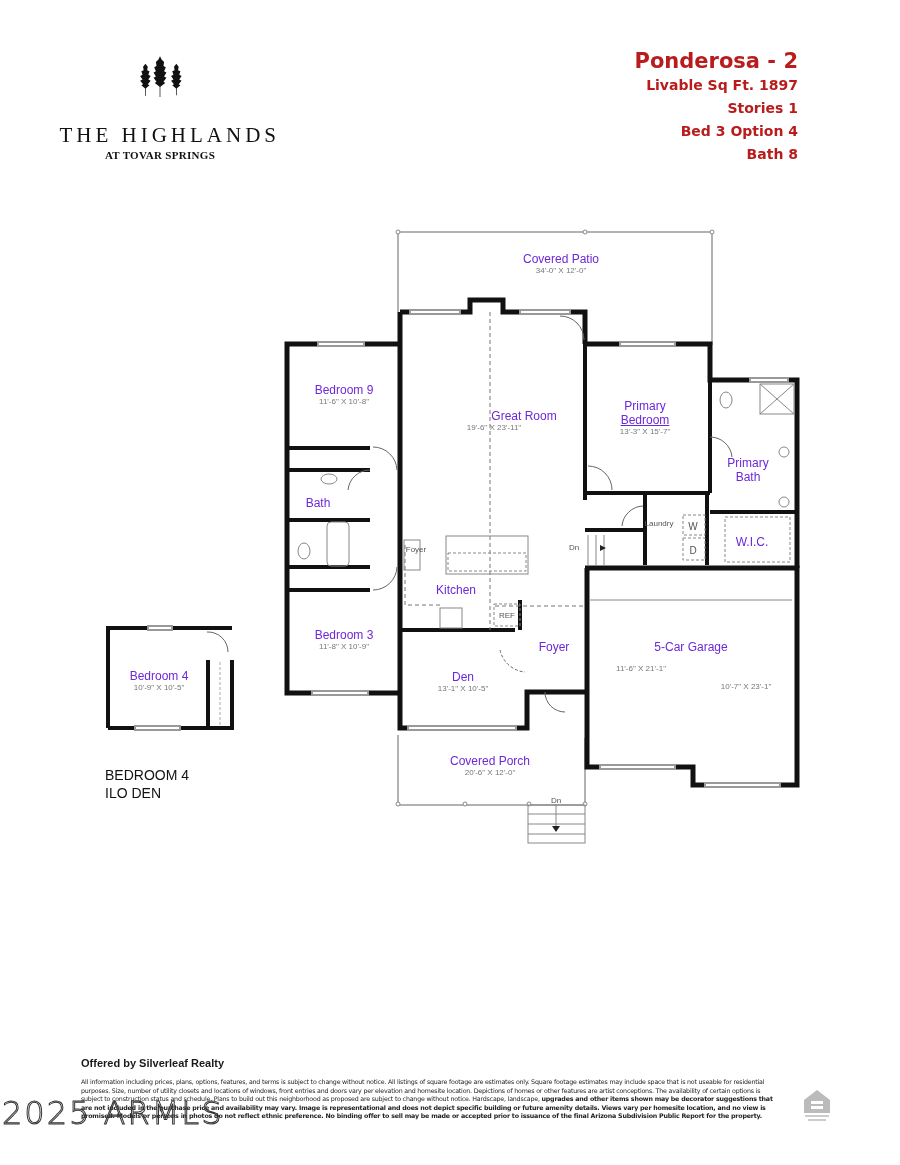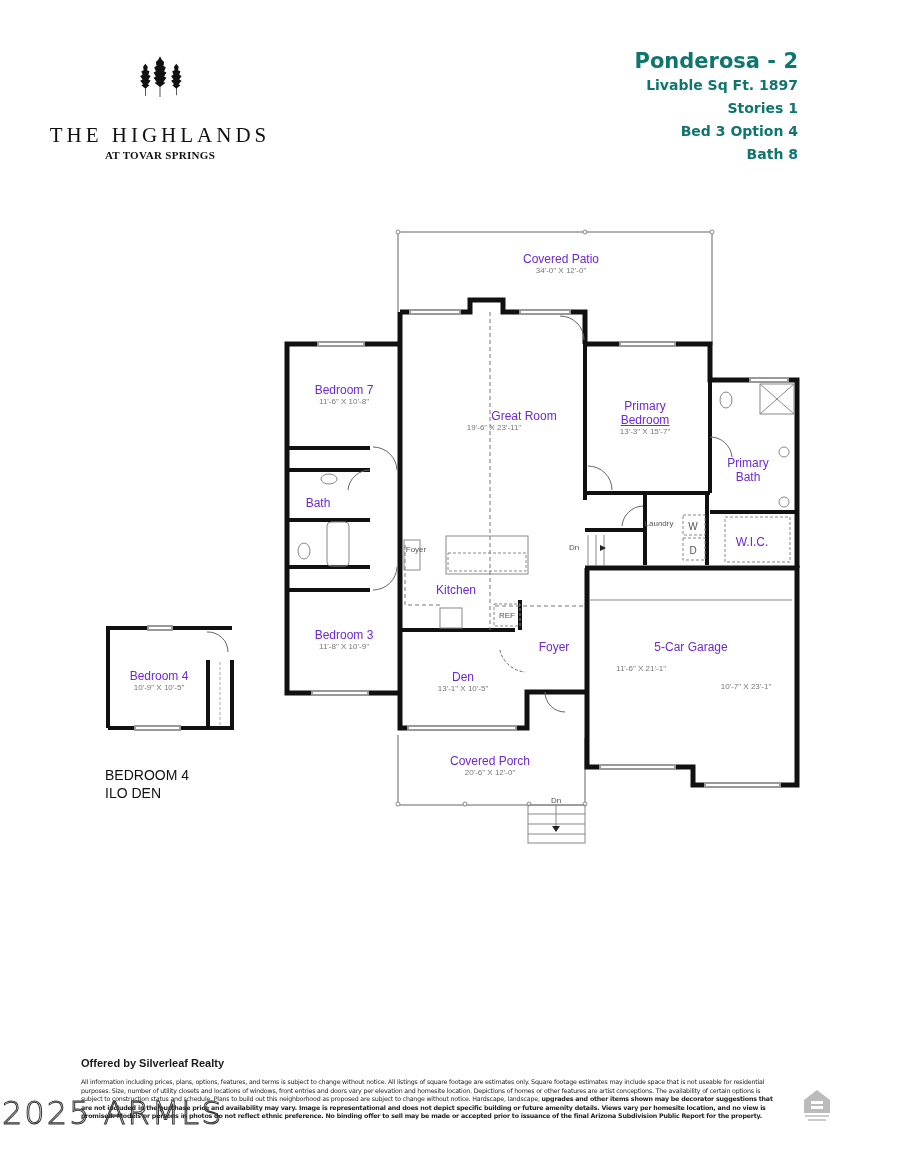--- a/index.html
+++ b/index.html
@@ -1,23 +1,23 @@
 <!DOCTYPE html>
 <html><head>
 <meta charset="utf-8">
 <style>
   html, body { margin: 0; padding: 0; background: #ffffff; }
   body { width: 900px; height: 1165px; position: relative; overflow: hidden; font-family: "Liberation Sans", sans-serif; color: #1a1a1a; }
   .abs { position: absolute; }
   
   .logo { left: 40px; top: 55px; width: 240px; height: 120px; }
-  .logo-title { left: 40px; top: 123px; width: 240px; text-align: center; font-family: "Liberation Serif", serif; font-size: 21px; letter-spacing: 4px; color: #111; }
+  .logo-title { left: 40px; top: 123px; width: 240px; text-align: right; font-family: "Liberation Serif", serif; font-size: 21px; letter-spacing: 4px; color: #111; }
   .logo-sub { left: 40px; top: 149px; width: 240px; text-align: center; font-family: "Liberation Serif", serif; font-size: 11px; font-weight: bold; letter-spacing: 0.3px; color: #111; }
   
-  .plan-info { right: 102px; top: 48px; text-align: right; font-family: "DejaVu Sans", sans-serif; color: #0f766e; }
+  .plan-info { right: 102px; top: 48px; text-align: right; font-family: "DejaVu Sans", sans-serif; color: #b91c1c; }
   .plan-name { font-size: 21px; font-weight: bold; line-height: 26px; }
   .plan-line { font-size: 14px; font-weight: bold; line-height: 23px; }
   
   .plan { left: 0; top: 0; width: 900px; height: 1165px; }
   .room-label { position: absolute; font-size: 12px; color: #6d28d9; text-align: right; white-space: nowrap; transform: translateX(-50%); line-height: 14px; }
   .room-dim { position: absolute; font-size: 8px; color: #777; text-align: center; white-space: nowrap; transform: translateX(-50%); }
   .small-label { position: absolute; font-size: 8px; color: #555; white-space: nowrap; transform: translateX(-50%); }
   .option-caption { left: 105px; top: 766px; font-size: 14px; color: #111; line-height: 18px; }
   
   .offered { left: 81px; top: 1057px; font-size: 11px; font-weight: bold; font-family: Liberation Sans, sans-serif; }
@@ -183,21 +183,21 @@
   <g stroke="#999" stroke-width="2" fill="#fff">
     <rect x="135" y="726" width="45" height="4"></rect>
     <rect x="148" y="626" width="24" height="4"></rect>
   </g>
   <line x1="220" y1="662" x2="220" y2="726" stroke="#aaa" stroke-width="1" stroke-dasharray="3,2"></line>
 </svg>
 
 <div class="room-label" style="left:561px;top:252px;">Covered Patio</div>
 <div class="room-dim" style="left:561px;top:266px;">34'-0" X 12'-0"</div>
 
-<div class="room-label" style="left:344px;top:383px;">Bedroom 7</div>
+<div class="room-label" style="left:344px;top:383px;">Bedroom 9</div>
 <div class="room-dim" style="left:344px;top:397px;">11'-6" X 10'-8"</div>
 
 <div class="room-label" style="left:494px;top:409px;margin-left:30px;">Great Room</div>
 <div class="room-dim" style="left:494px;top:423px;">19'-6" X 23'-11"</div>
 
 <div class="room-label" style="left:645px;top:399px;">Primary</div>
 <div class="room-label" style="left:645px;top:413px;text-decoration:underline;">Bedroom</div>
 <div class="room-dim" style="left:645px;top:427px;">13'-3" X 15'-7"</div>
 
 <div class="room-label" style="left:748px;top:456px;">Primary</div>

